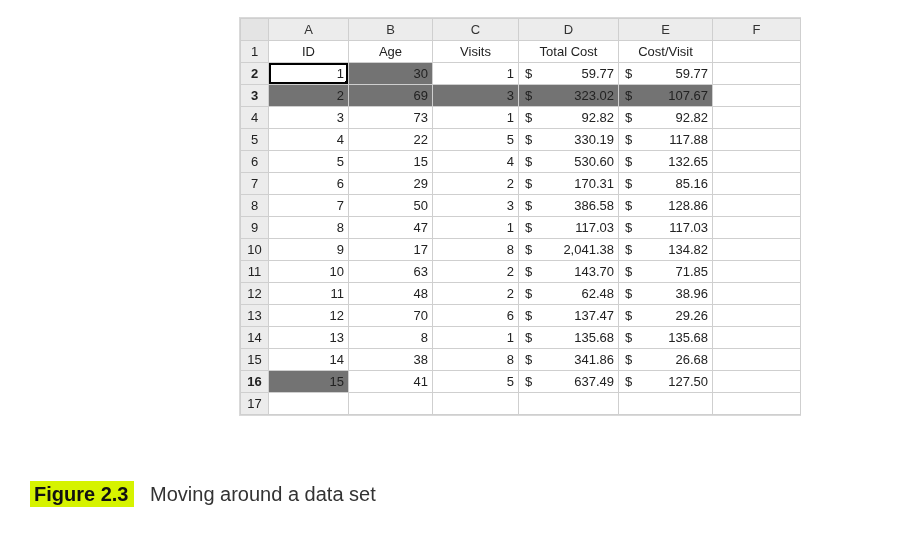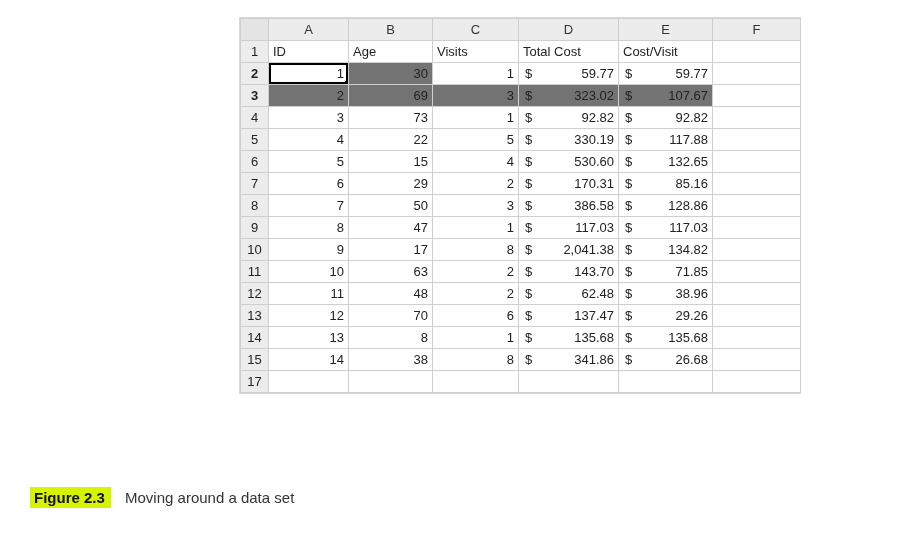--- a/index.html
+++ b/index.html
@@ -61,21 +61,21 @@
   }
   
   td.rowhdr {
     background: #ececec;
     text-align: center;
     color: #333;
   }
   td.rowhdr.bold { font-weight: bold; }
 
   
-  td.text  { text-align: left; }
+  td.text  { text-align: center; }
   td.num   { text-align: right; }
   td.money {
     text-align: right;
     padding-right: 6px;
   }
   td.money .doll {
     float: left;
     padding-left: 2px;
   }
   td.money .amt {
@@ -98,21 +98,21 @@
   }
 
   
   td.hl { background: #737373; }
 
   
   .caption {
     position: absolute;
     left: 30px;
     bottom: 30px;
-    font-size: 15px;
+    font-size: 20px;
     color: #333;
   }
   .caption .figlabel {
     background: #d6f300;
     padding: 2px 6px 2px 4px;
     font-weight: bold;
     color: #111;
   }
   .caption .figtext {
     padding-left: 10px;
@@ -278,20 +278,29 @@
           <tr>
             <td class="rowhdr">15</td>
             <td class="num">14</td>
             <td class="num">38</td>
             <td class="num">8</td>
             <td class="money"><span class="doll">$</span><span class="amt">341.86</span></td>
             <td class="money"><span class="doll">$</span><span class="amt">26.68</span></td>
             <td></td>
           </tr>
           <tr>
+            <td class="rowhdr bold">16</td>
+            <td class="num hl">15</td>
+            <td class="num">41</td>
+            <td class="num">5</td>
+            <td class="money"><span class="doll">$</span><span class="amt">637.49</span></td>
+            <td class="money"><span class="doll">$</span><span class="amt">127.50</span></td>
+            <td></td>
+          </tr>
+          <tr>
             <td class="rowhdr">17</td>
             <td></td>
             <td></td>
             <td></td>
             <td></td>
             <td></td>
             <td></td>
           </tr>
         </tbody>
 

